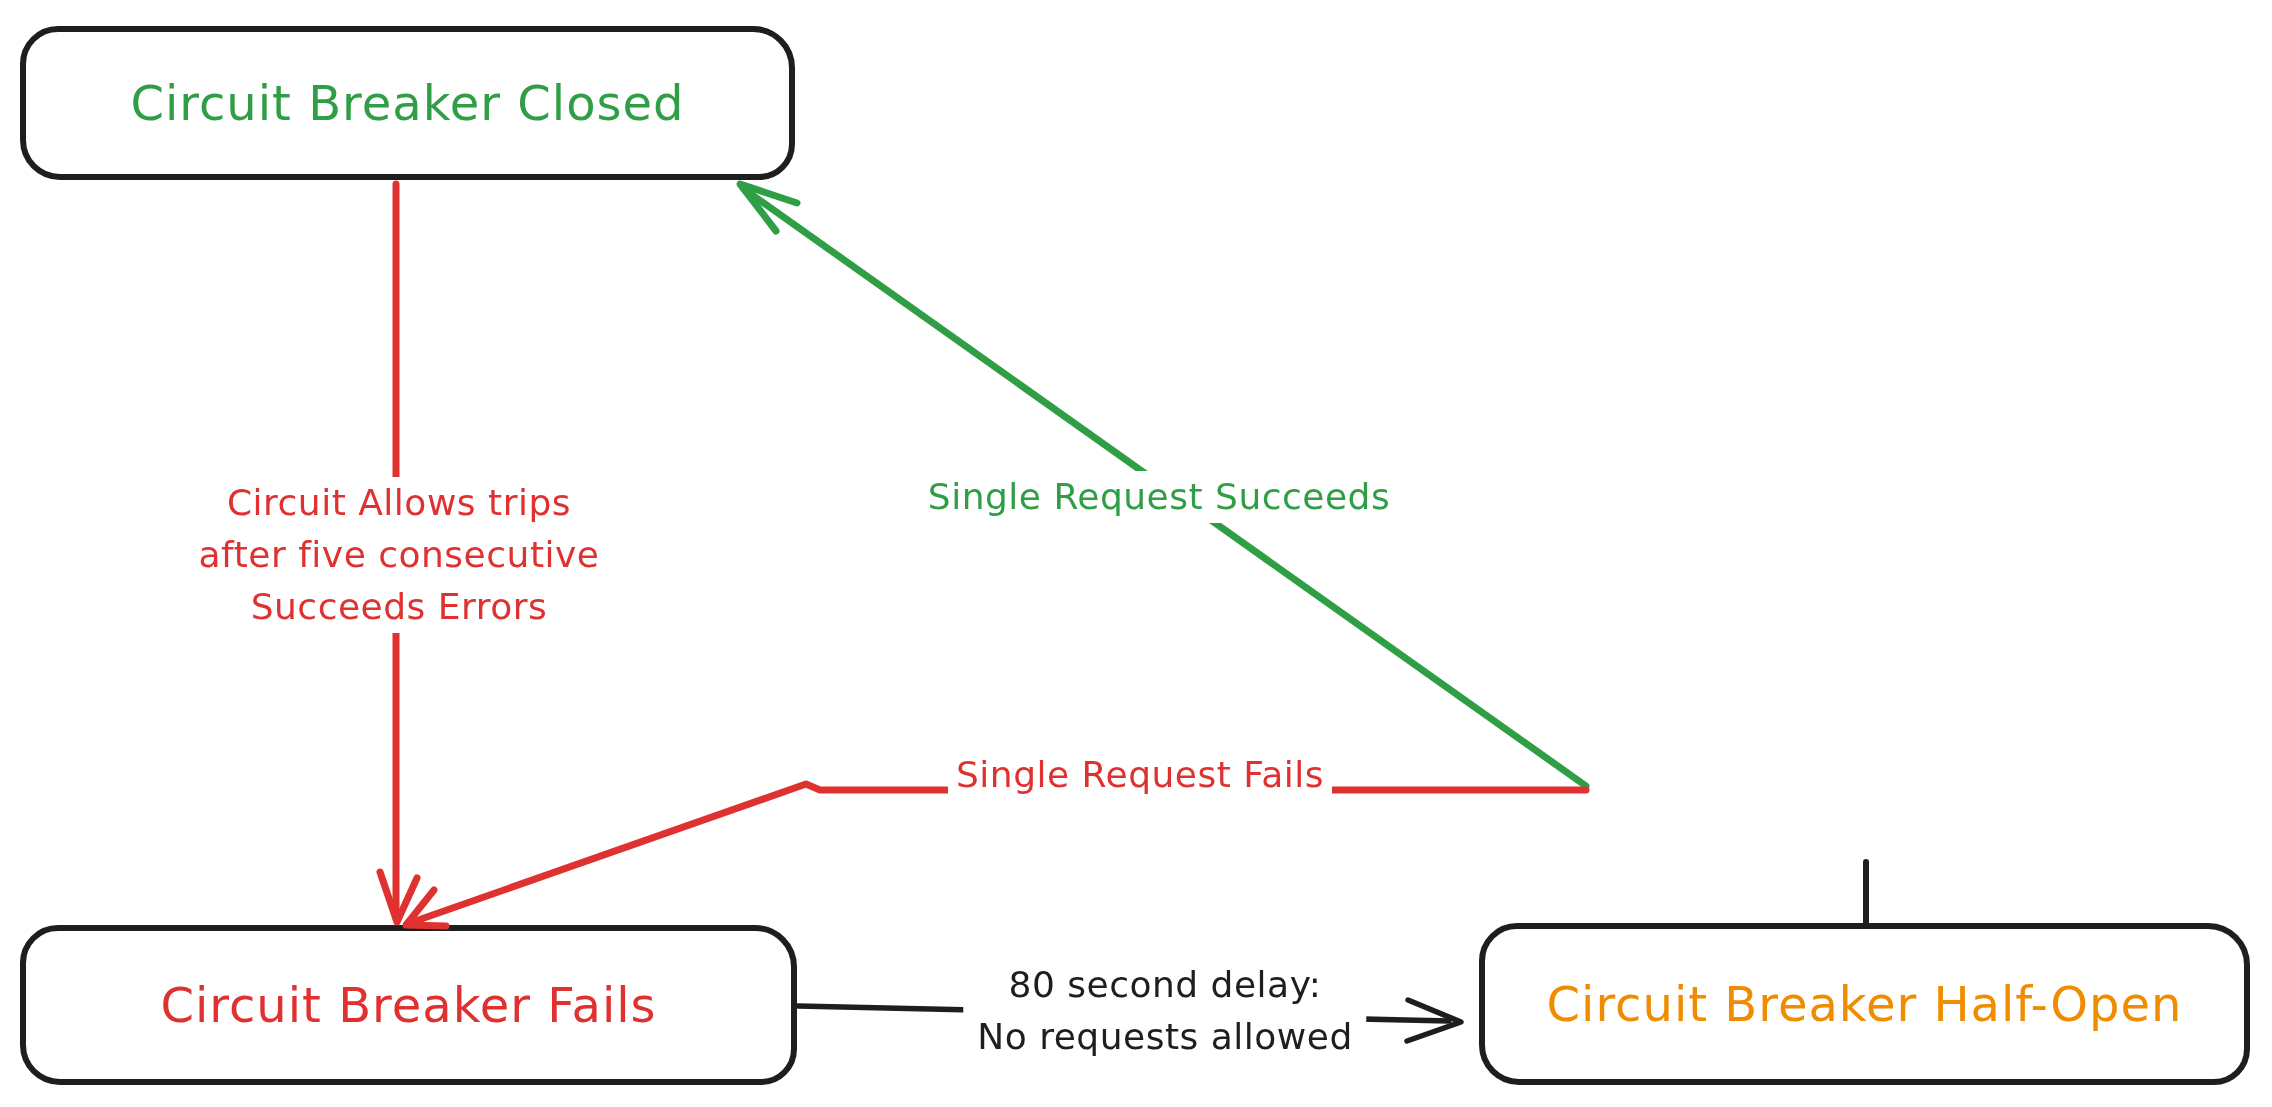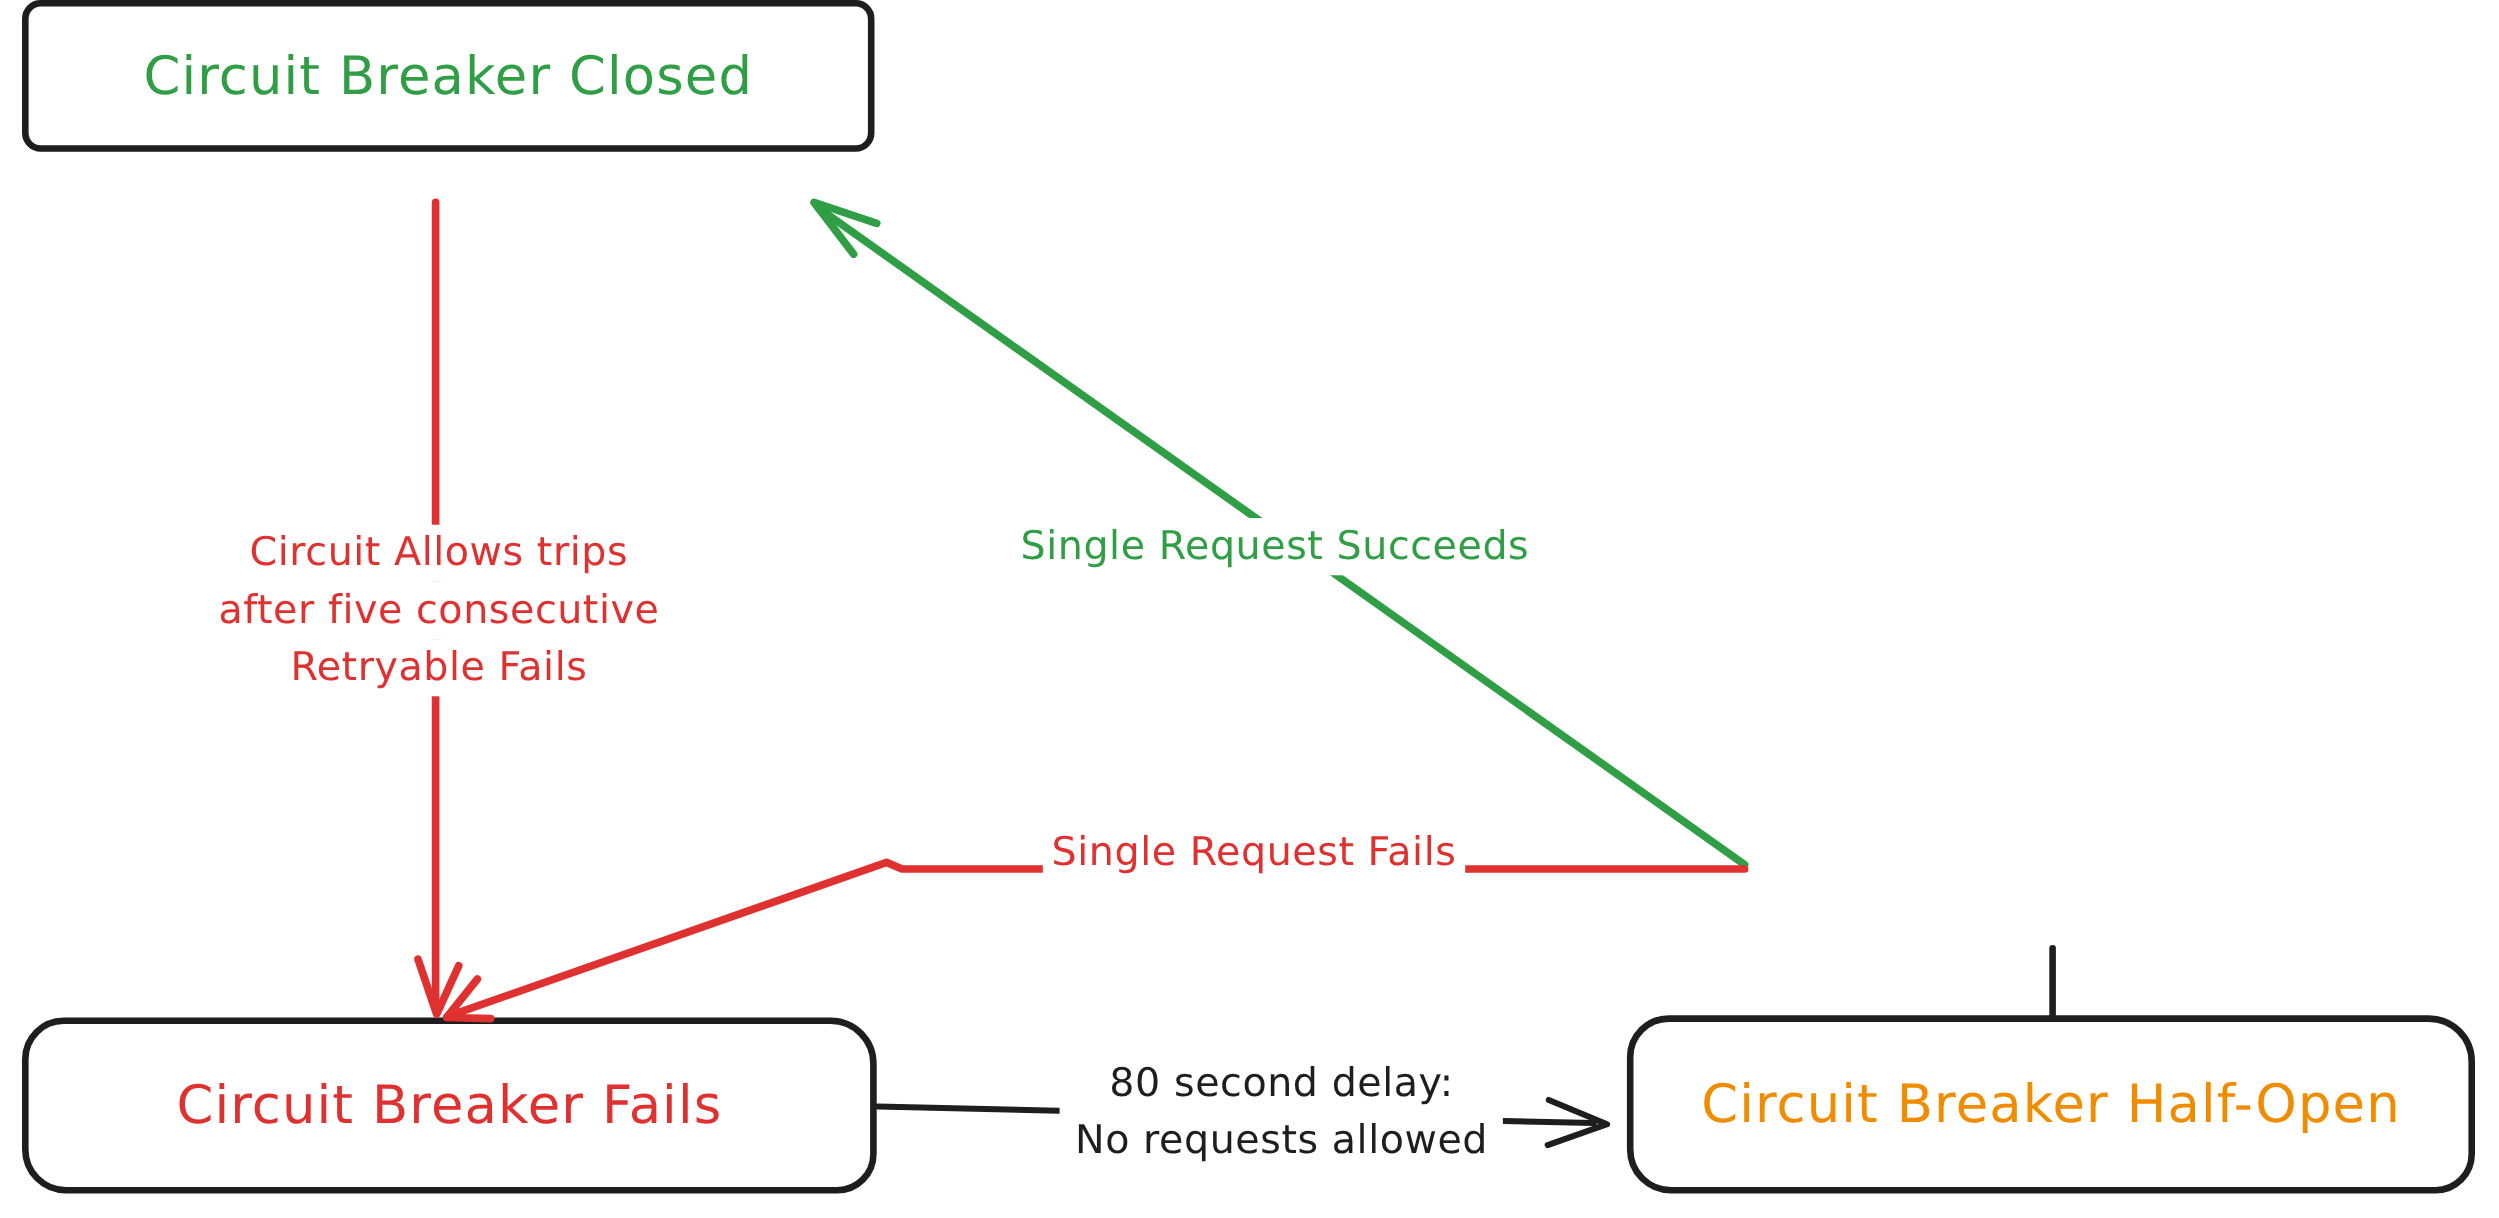--- a/index.html
+++ b/index.html
@@ -43,21 +43,21 @@
     background: #ffffff;
     border: 6px solid var(--ink);
     border-radius: 38px 42px 36px 40px;
     z-index: 1;
   }
   .state-box .node-label {
     font-size: 48px;
     letter-spacing: 1px;
     white-space: nowrap;
   }
-  #box-closed   { left: 20px;   top: 0;  width: 775px; height: 138px; border-radius: 17px; }
+  #box-closed   { left: 20px;   top: 26px;  width: 775px; height: 154px; }
   #box-open     { left: 20px;   top: 925px; width: 777px; height: 160px; }
   #box-halfopen { left: 1479px; top: 923px; width: 771px; height: 162px; }
   #box-allows {
     left: 1588px; top: 722px; width: 554px; height: 136px;
     border-color: var(--orange);
     border-radius: 26px 30px 26px 28px;
   }
   #box-allows .node-label { font-size: 36px; }
 
   .text-green  { color: var(--green); }
@@ -116,21 +116,21 @@
 
     <path class="stroke-ink" d="M798 1006 L1449 1021" style="stroke-width:5.5px"></path>
     <path class="stroke-ink" d="M1407 1041 L1461 1022 L1408 1000" style="stroke-width:5.5px"></path>
 
     <path class="stroke-ink" d="M1866 862 L1866 924"></path>
   </svg>
 
   <div class="edge-label text-red" id="label-trip">
     <div class="line"><span>Circuit Allows trips</span></div>
     <div class="line"><span>after five consecutive</span></div>
-    <div class="line"><span>Retryable Fails</span></div>
+    <div class="line"><span>Succeeds Errors</span></div>
   </div>
 
   <div class="edge-label text-green" id="label-succeeds">
     <div class="line"><span>Single Request Succeeds</span></div>
   </div>
 
   <div class="edge-label text-red" id="label-fails">
     <div class="line"><span>Single Request Fails</span></div>
   </div>
 

